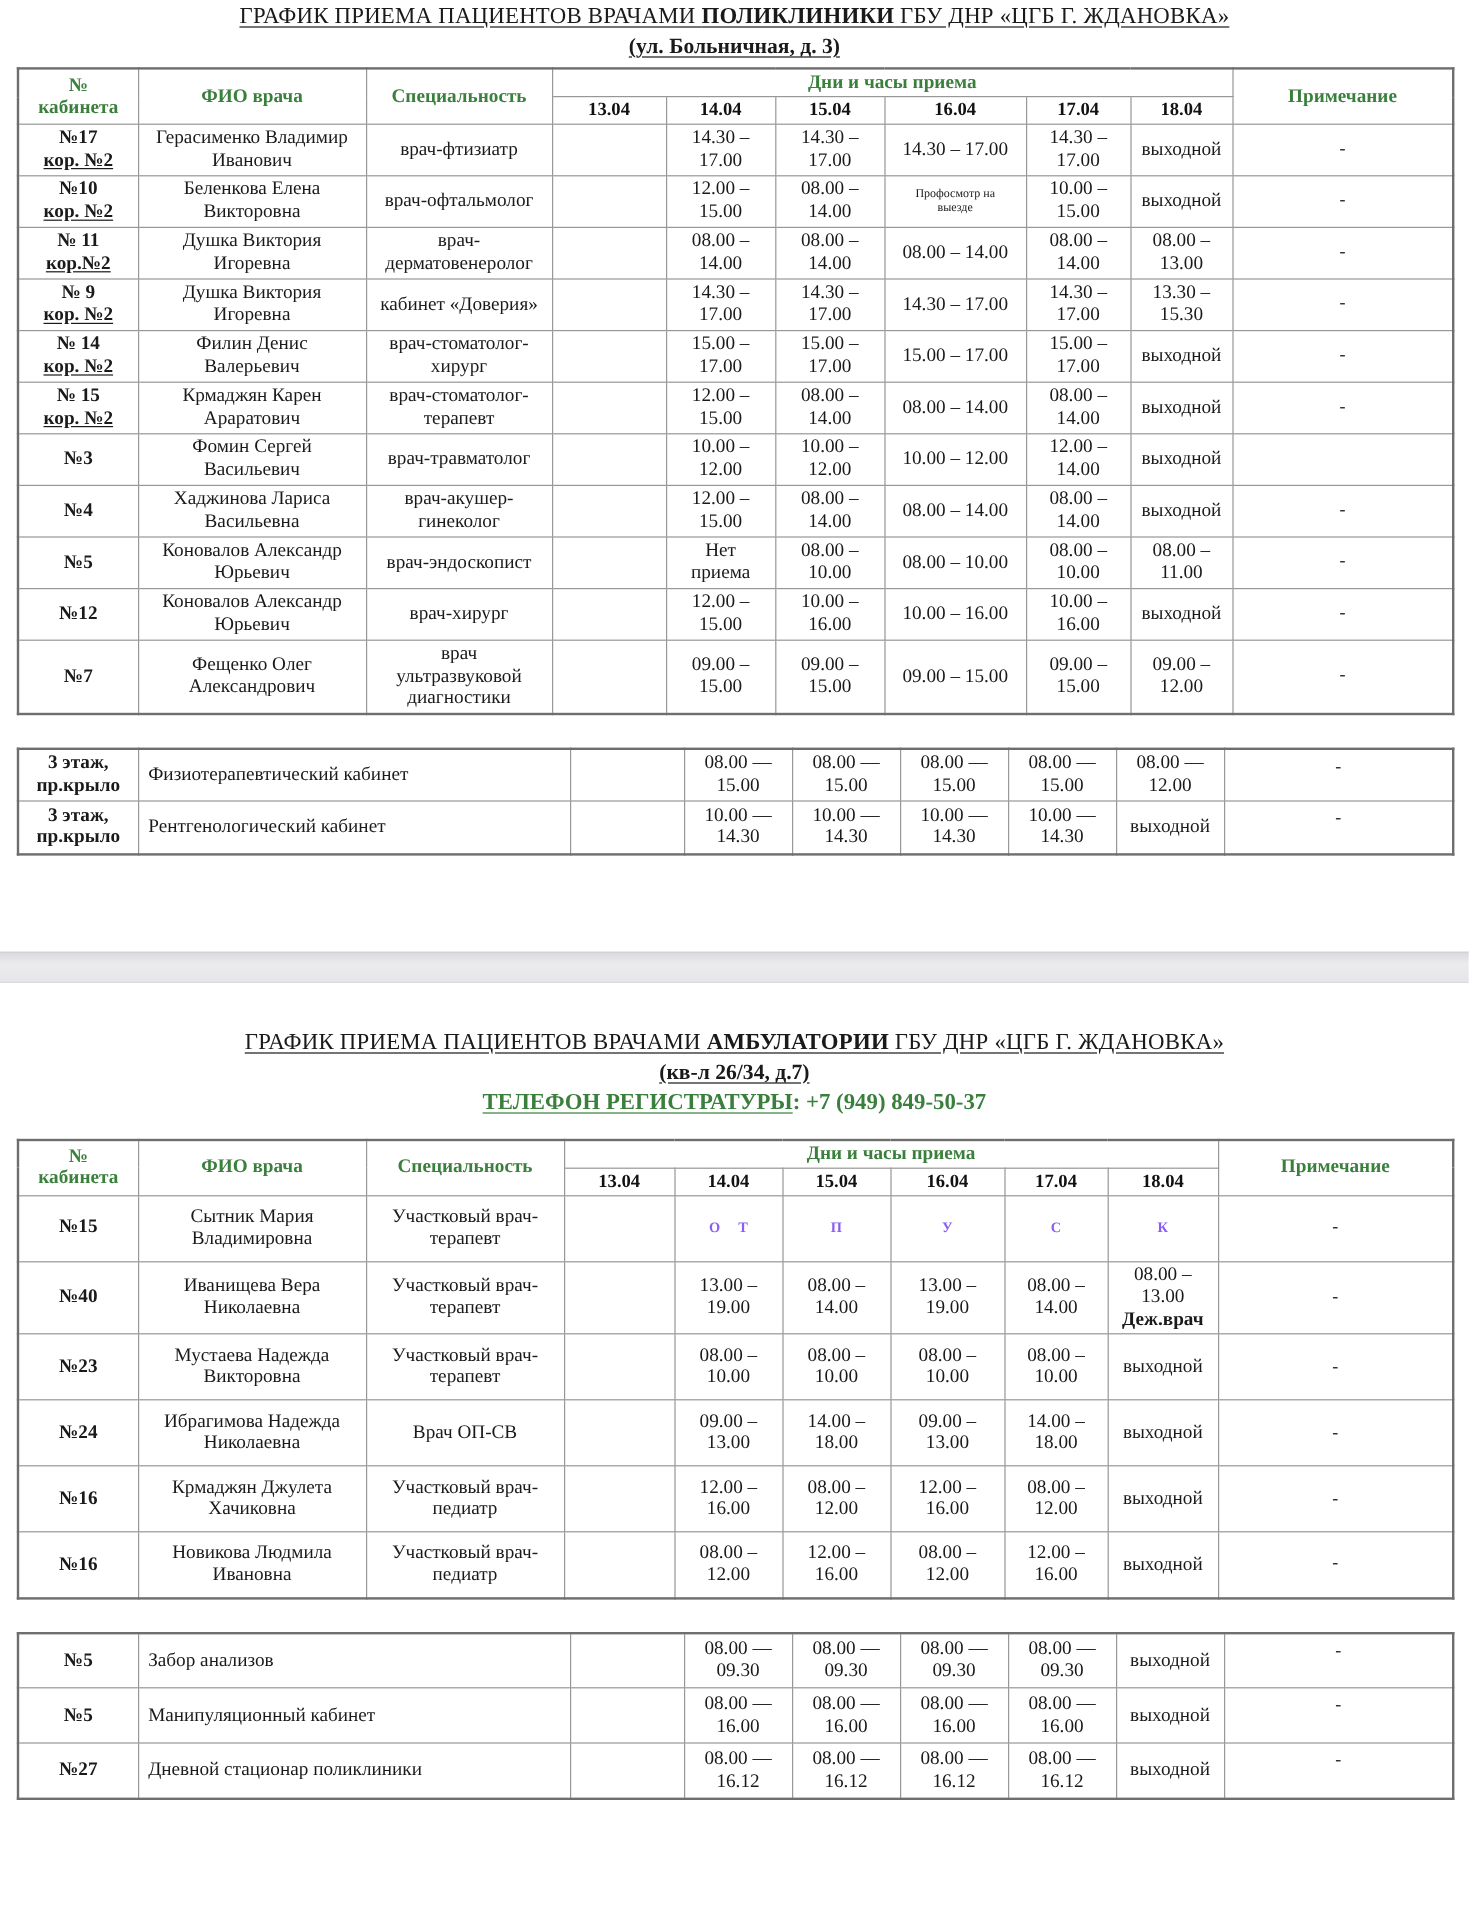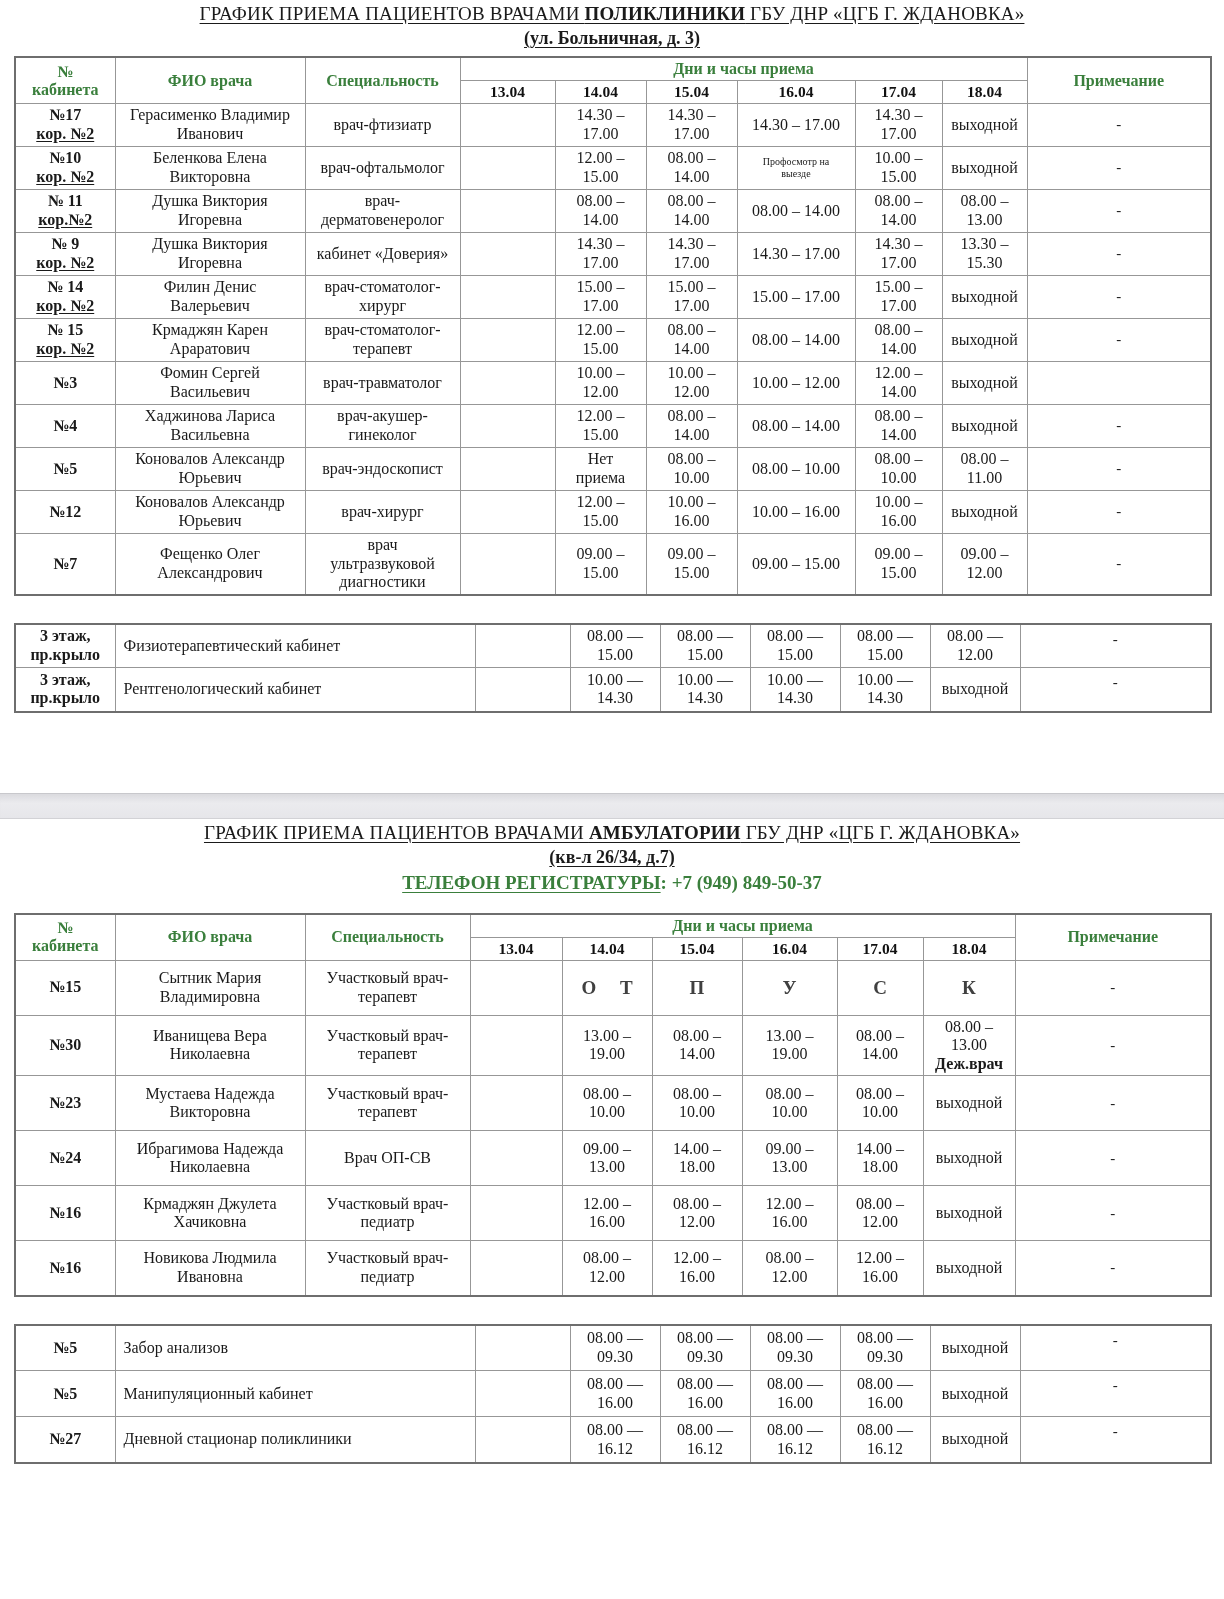--- a/index.html
+++ b/index.html
@@ -39,37 +39,37 @@
     white-space: pre-line; padding: 2px;
   }
   th.date-h { color: #111; font-size: 15.5px; }
   td { font-size: 16px; line-height: 1.16; white-space: pre-line; padding: 2px 1px; }
   .main-table td { height: 43px; }
   .sec2 .main-table td { height: 55px; }
   td.cab { font-weight: bold; margin-left: 35px; }
   .cab-sub { text-decoration: underline; text-underline-offset: 2px; }
   td.time .small { font-size: 10px; line-height: 1.2; }
   td.time .boldline { font-weight: bold; }
-  td.time.vac { color: #404040; font-weight: bold; font-size: 19px; }
+  td.time.vac { color: #8b5cf6; font-weight: bold; font-size: 12px; }
   td.note { font-size: 15px; }
 
   .sub-table { margin-top: 27px; }
   .sub-table td { height: 44px; }
   .sec2 .sub-table td { height: 46px; }
   .sub-table td.subname { text-align: left; padding-left: 8px; }
   .sub-table td.note { vertical-align: top; padding-top: 6px; }
 
   
   .page-gap {
     width: 1224px; height: 26px; margin-top: 80px;
     background: linear-gradient(#dfdfe3, #ebebee 40%, #e6e6ea);
     border-top: 1px solid #c8c8cc; border-bottom: 1px solid #d2d2d6;
     box-shadow: 0 6px 6px -5px #d9d9dd inset;
   }
-  .sec2 .title { }
+  .sec2 .title { margin-top: 36px; }
   .sec2 .main-table { margin-top: 19px; }
 </style>
 </head>
 <body>
 
 <div class="page">
 
   <div class="sec1">
     <div class="title"><span>ГРАФИК ПРИЕМА ПАЦИЕНТОВ ВРАЧАМИ </span><b>ПОЛИКЛИНИКИ</b><span> ГБУ ДНР «ЦГБ Г. ЖДАНОВКА»</span></div>
     <div class="address">(ул. Больничная, д. 3)</div>
@@ -393,21 +393,21 @@
 терапевт</td>
             <td class="time"></td>
             <td class="time vac">О&nbsp;&nbsp;&nbsp;&nbsp;&nbsp;Т</td>
             <td class="time vac">П</td>
             <td class="time vac">У</td>
             <td class="time vac">С</td>
             <td class="time vac">К</td>
             <td class="note">-</td>
           </tr>
           <tr>
-            <td class="cab"><div class="cab-main">№30</div></td>
+            <td class="cab"><div class="cab-main">№40</div></td>
             <td class="name">Иванищева Вера
 Николаевна</td>
             <td class="spec">Участковый врач-
 терапевт</td>
             <td class="time"></td>
             <td class="time">13.00 –
 19.00</td>
             <td class="time">08.00 –
 14.00</td>
             <td class="time">13.00 –

